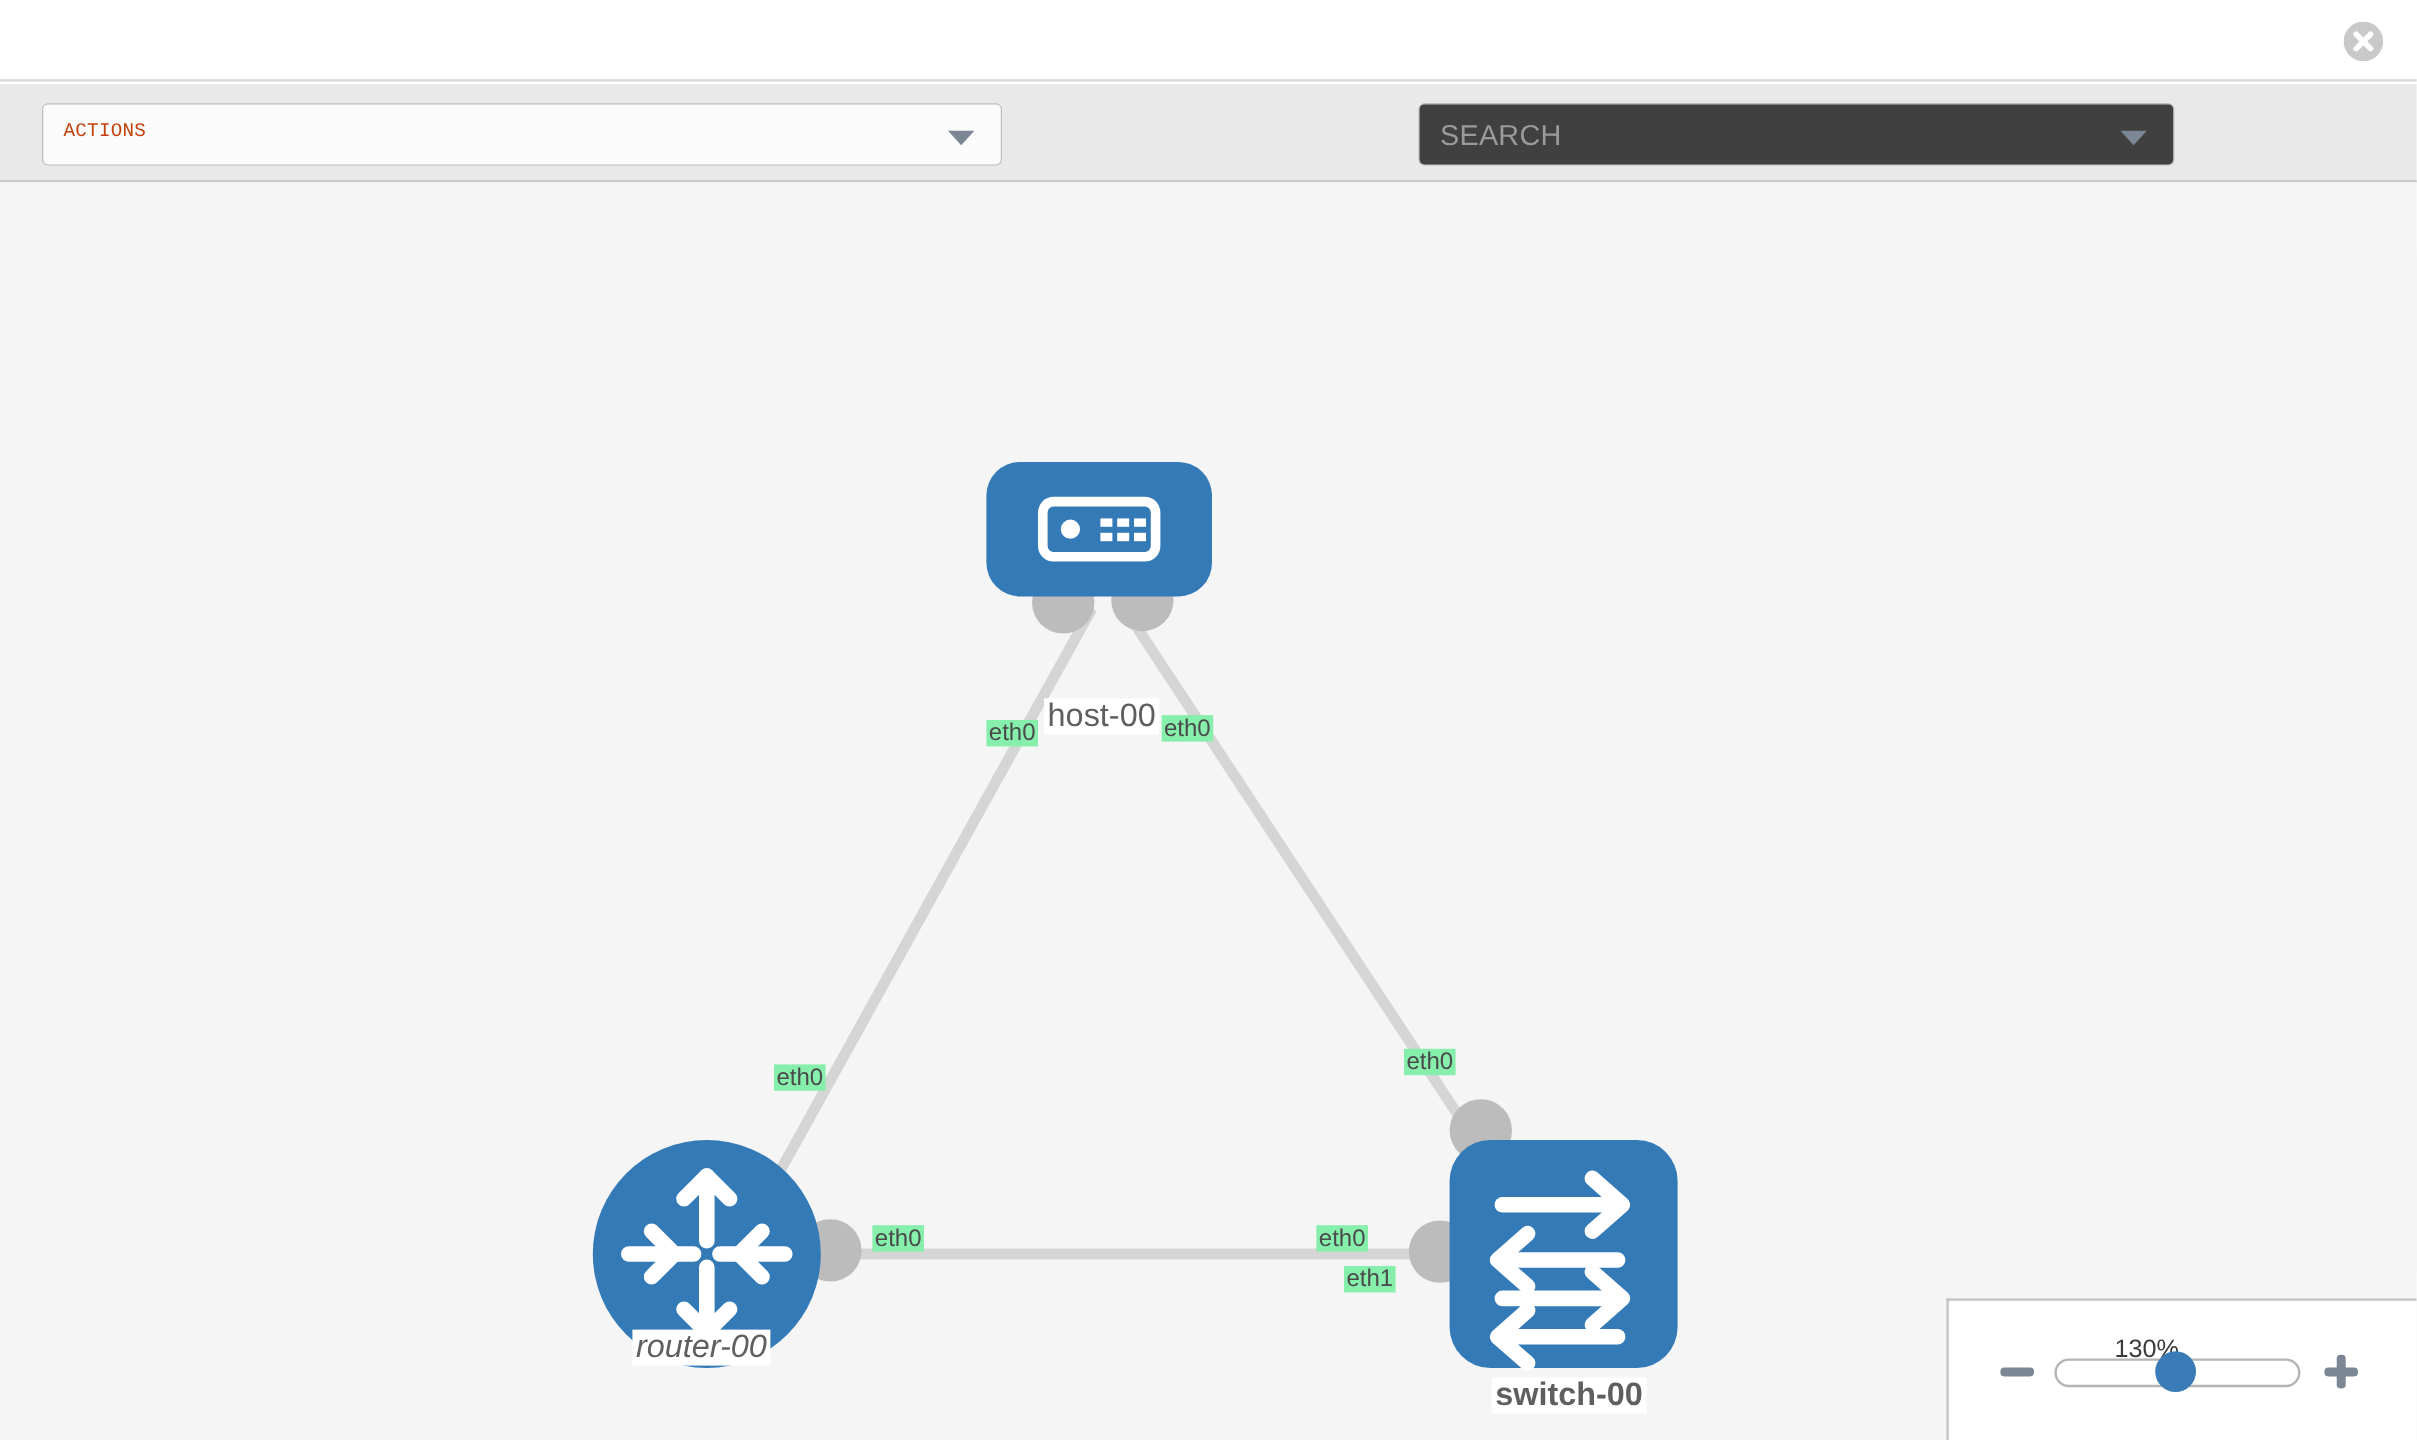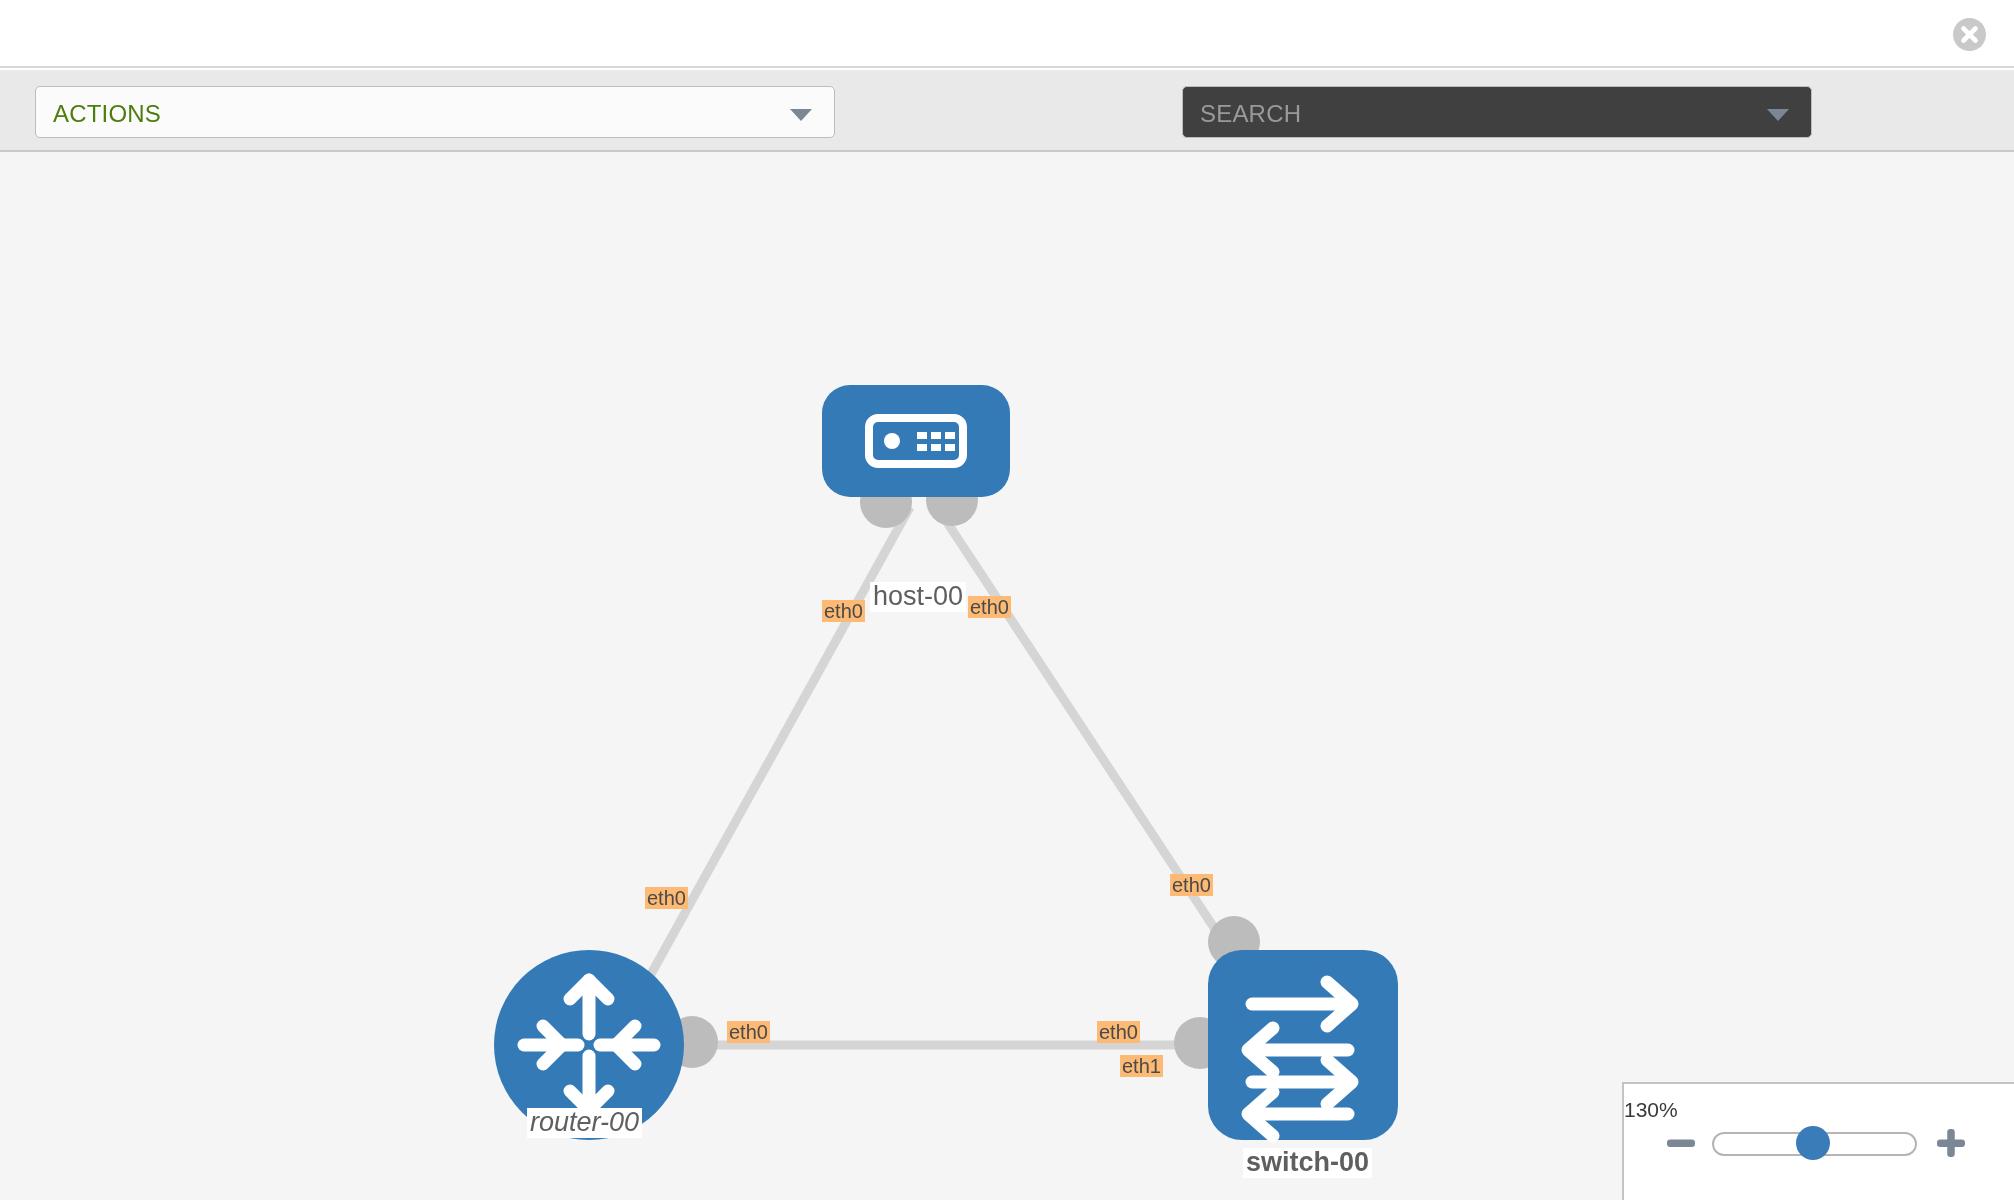--- a/index.html
+++ b/index.html
@@ -43,22 +43,23 @@
   }
   .actions-select {
     position: absolute; left: 35px; top: 16px;
     width: 800px; height: 52px;
     background: #fbfbfb;
     border: 1px solid #bdbdbd;
     border-radius: 5px;
   }
   .actions-select .sel-label {
     position: absolute; left: 17px; top: 13px;
-    font-size: 24px; color: #4d7c0f;
+    font-size: 16px; color: #c2410c;
     letter-spacing: 0.2px;
+    font-family: Liberation Mono, monospace;
   }
   .caret {
     position: absolute; right: 22px; top: 22px;
     width: 0; height: 0;
     border-left: 11px solid transparent;
     border-right: 11px solid transparent;
     border-top: 12px solid #7b8794;
   }
 
   .tool-icon {
@@ -95,37 +96,37 @@
     position: absolute;
     font-size: 27px; color: #5f5f5f;
     background: #ffffff;
     padding: 0 3px;
     white-space: nowrap;
     line-height: 1.1;
   }
   .iface-label {
     position: absolute;
     font-size: 20px; color: #4a4a4a;
-    background: #fdba74;
+    background: #86efac;
     padding: 0 2px;
     white-space: nowrap;
     line-height: 1.1;
   }
 
   
   .zoom-panel {
     position: absolute; left: 1622px; top: 1082px;
     width: 392px; height: 118px;
     background: #ffffff;
     border: 2px solid #c4c4c4;
     border-right: none; border-bottom: none;
   }
   .zoom-pct {
-    position: absolute; left: 0; top: 14px;
-    width: 330px; text-align: left;
+    position: absolute; left: 0; top: 29px;
+    width: 330px; text-align: center;
     font-size: 21px; color: #3a3a3a;
   }
   .zoom-minus, .zoom-plus {
     position: absolute; top: 42px;
     width: 34px; height: 34px;
     cursor: pointer;
   }
   .zoom-minus { left: 40px; }
   .zoom-plus  { left: 310px; }
   .zoom-track {

